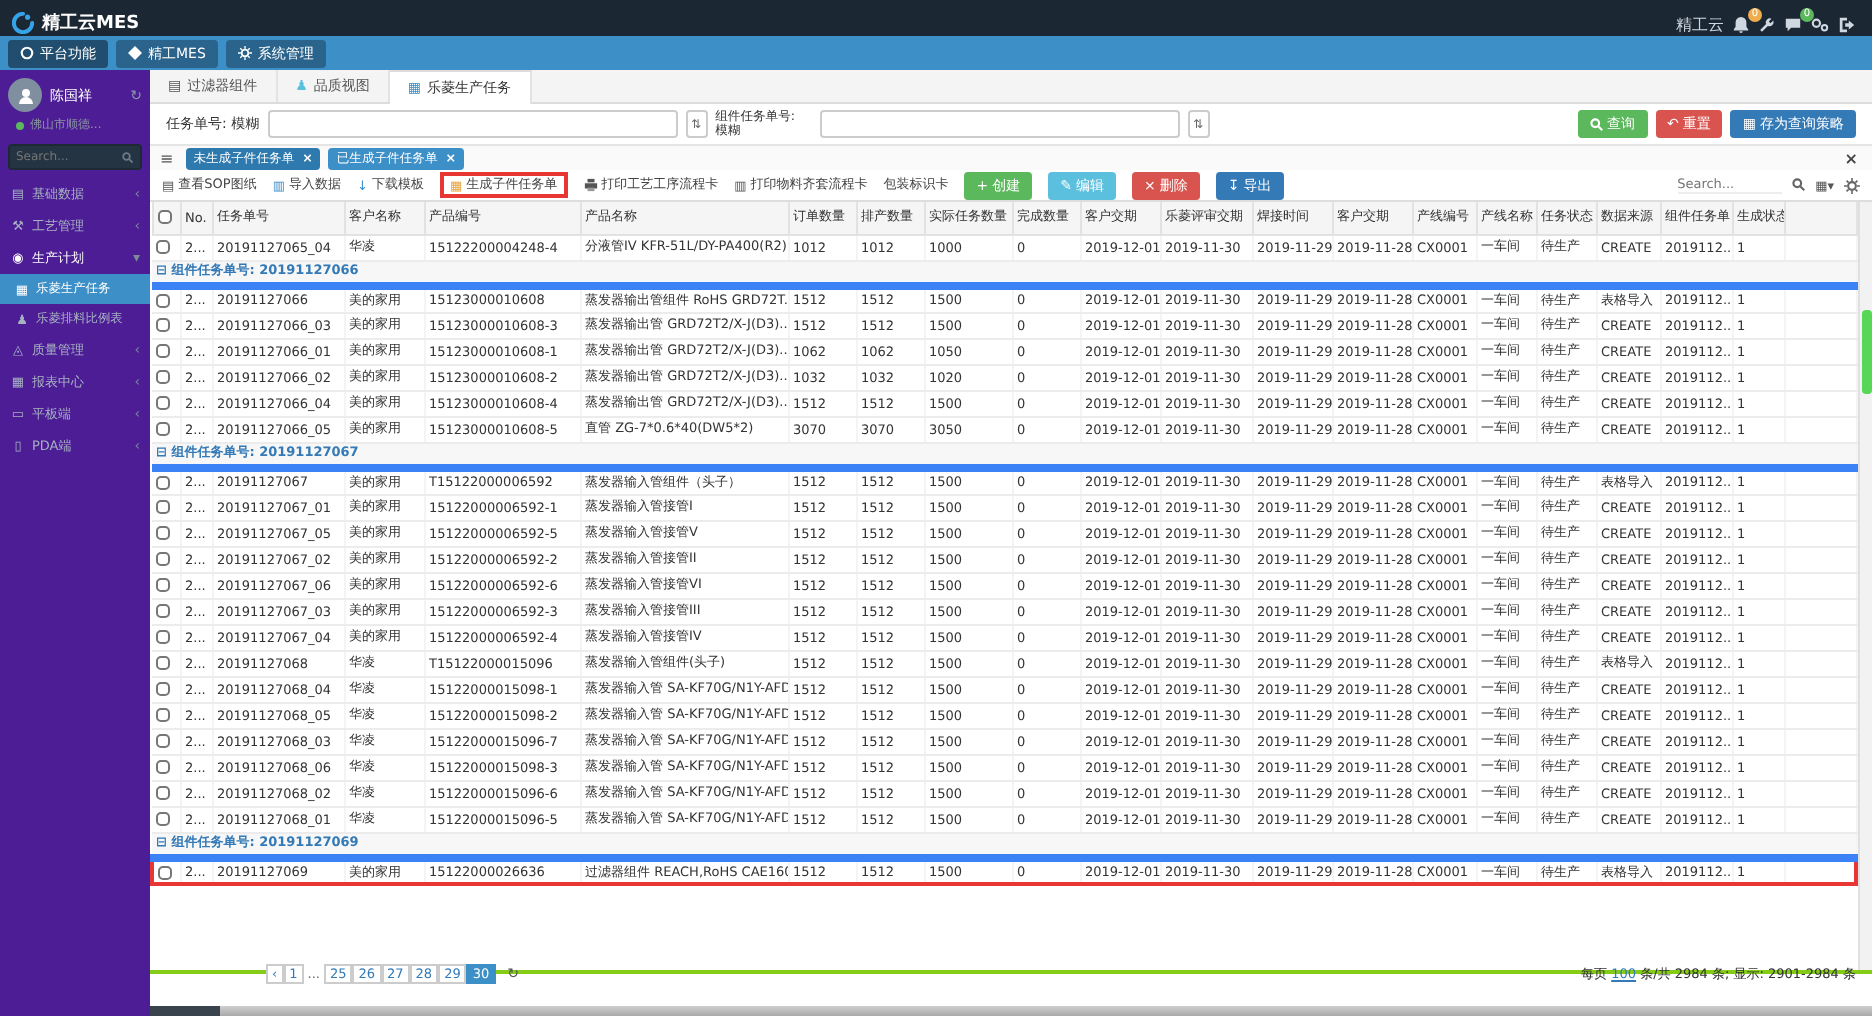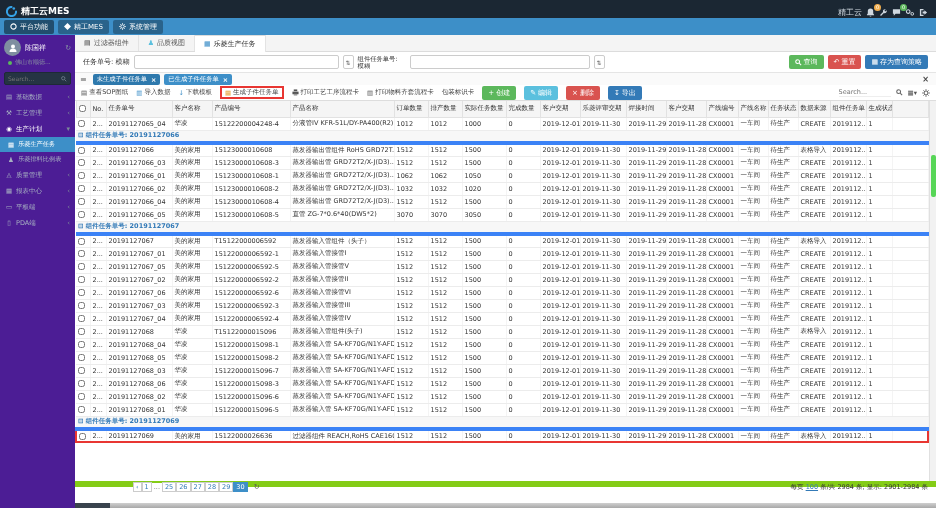--- a/index.html
+++ b/index.html
@@ -80,21 +80,21 @@
   td { border-bottom:1px solid #ececec; border-right:1px solid #f4f4f4; padding:0 2px; height:13px; white-space:nowrap; overflow:hidden; }
   tr.group td { background:#f7f7f7; color:#337ab7; font-weight:bold; border-bottom:4px solid #3b82f6; }
   tr.hl td { border-top:2px solid #e83632; border-bottom:2px solid #e83632; }
   tr.hl td:first-child { border-left:2px solid #e83632; }
   tr.hl td:last-child { border-right:2px solid #e83632; }
   input[type=checkbox] { width:7px; height:7px; margin:0; vertical-align:middle; }
   .vscroll { position:absolute; top:0; right:0; bottom:0; width:7px; background:#f2f2f2; border-left:1px solid #e0e0e0; }
   .vthumb { position:absolute; left:1px; width:5px; top:54px; height:42px; background:#57d657; border-radius:2px; }
 
   
-  .pager { height:14px; border-top:6px solid #84cc16; display:flex; align-items:center; gap:2px; padding:0 8px 16px 58px; font-size:6.5px; flex:none; background:#fff; }
+  .pager { height:14px; border-top:2px solid #84cc16; display:flex; align-items:center; gap:2px; padding:0 8px 16px 58px; font-size:6.5px; flex:none; background:#fff; }
   .page { min-width:10px; height:11px; border:1px solid #ccc; text-align:center; line-height:10px; padding:0 2px; color:#337ab7; cursor:pointer; background:#fff; }
   .page.active { background:#3d8fc8; border-color:#3d8fc8; color:#fff; }
   .page.plain { border:none; color:#666; }
   .pg-refresh { margin-left:4px; color:#555; cursor:pointer; font-size:7px; }
   .pager-summary { margin-left:auto; color:#333; white-space:nowrap; }
   .pp-link { color:#337ab7; text-decoration:underline; cursor:pointer; }
 
   .taskbar { position:absolute; left:75px; right:0; bottom:0; height:5px; background:linear-gradient(#cfcfcf,#a8a8a8); z-index:25; }
   .taskbar .dk { position:absolute; left:0; top:0; bottom:0; width:35px; background:#39434d; }
 </style>

